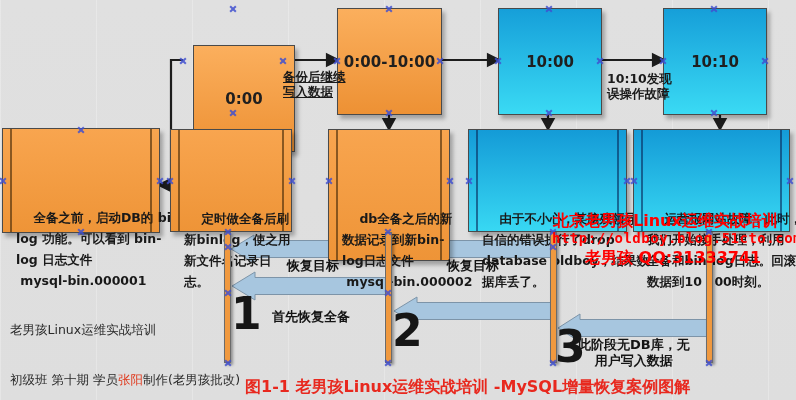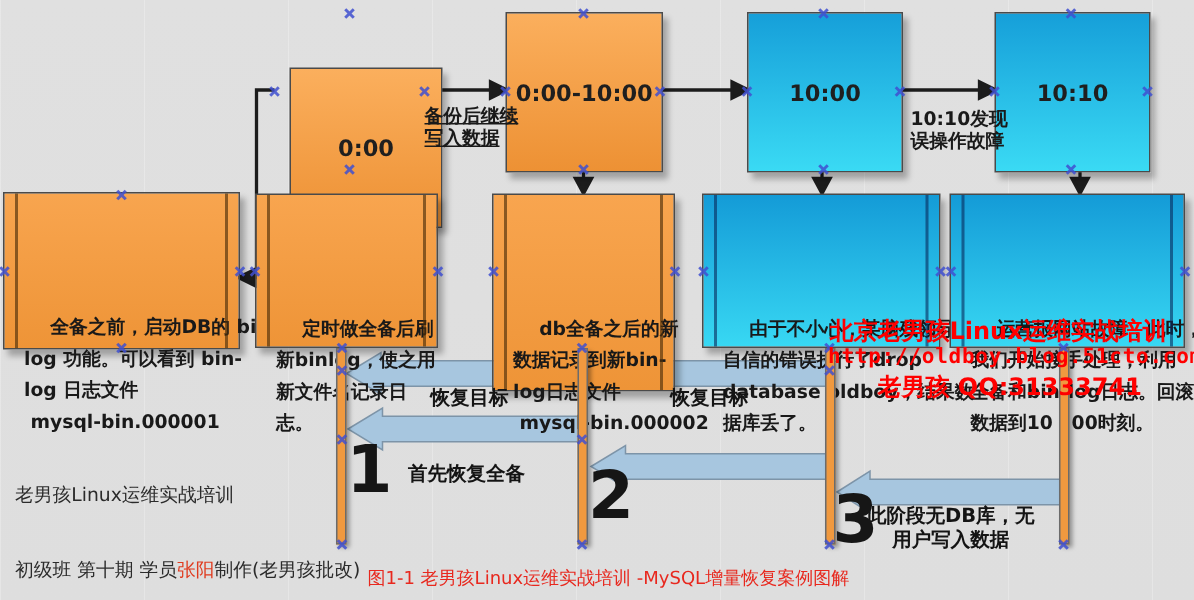--- a/index.html
+++ b/index.html
@@ -77,21 +77,21 @@
     position:absolute;z-index:7;color:#ff0000;font-weight:700;font-size:14px;
     font-family:"DejaVu Sans Mono","Liberation Mono",monospace;white-space:pre;letter-spacing:.5px;
   }
   .credits{
     position:absolute;left:10px;top:289px;z-index:4;
     font-size:12.5px;color:#2b2b2b;line-height:16.5px;white-space:pre;
   }
   .credits .red{color:#e03a1e;}
   .caption{
     position:absolute;left:245px;top:377px;z-index:4;
-    font-size:12px;font-weight:400;color:#e8281e;white-space:pre;
+    font-size:16px;font-weight:700;color:#e8281e;white-space:pre;
   }
   
   .handle{position:absolute;width:8px;height:8px;z-index:6;opacity:.85;}
   .handle::before,.handle::after{
     content:"";position:absolute;left:3px;top:0;width:2px;height:8px;background:#4050d0;
   }
   .handle::before{transform:rotate(45deg);}
   .handle::after{transform:rotate(-45deg);}
 </style>
 </head>

